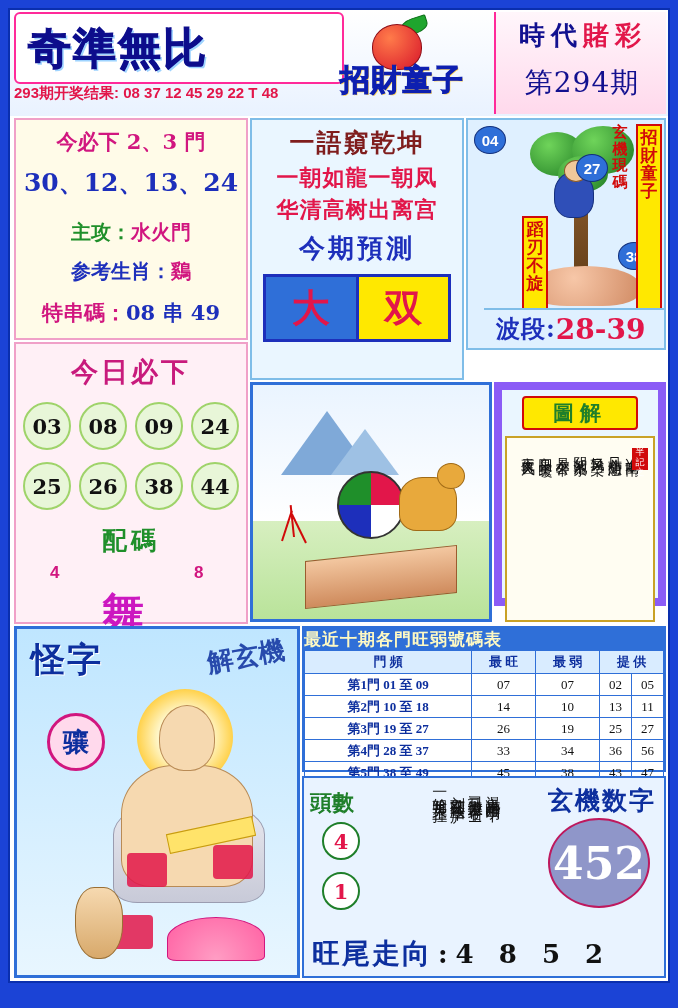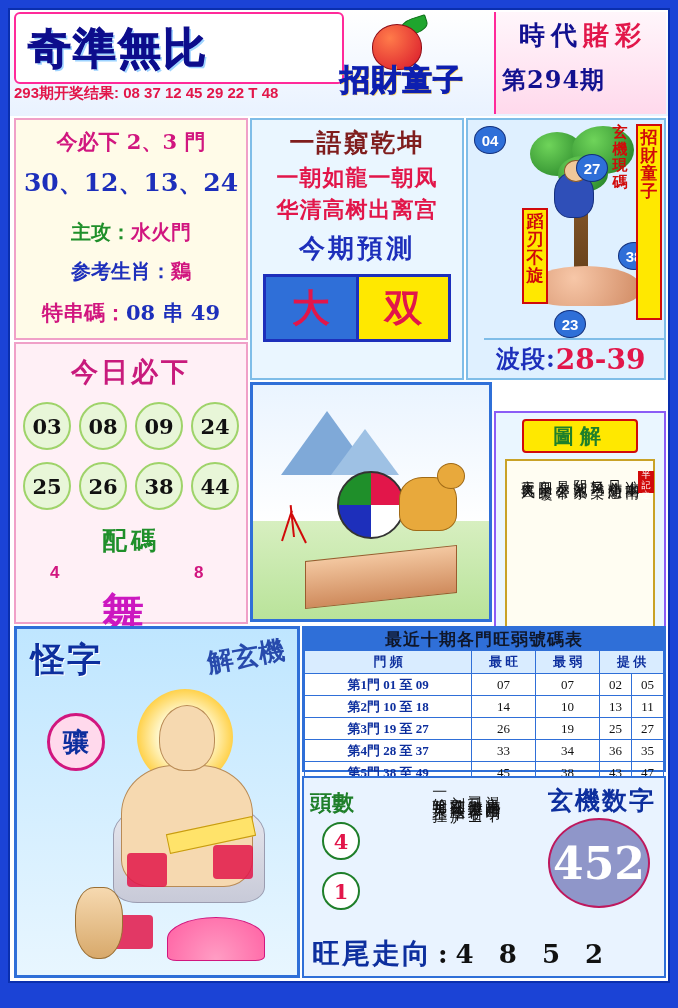--- a/index.html
+++ b/index.html
@@ -82,23 +82,23 @@
     position:absolute;left:8px;top:6px;width:158px;height:34px;
     text-align:center;
     font-family:"DejaVu Serif", serif;
     font-size:26px;font-weight:bold;
     color:#12108f;
     letter-spacing:6px;
   }
   .brand .red{color:#e2164a;}
   .issue{
     position:absolute;left:6px;top:52px;width:160px;height:40px;
-    text-align:left;
+    text-align:center;
     font-family:"DejaVu Serif", serif;
-    font-size:24px;font-weight:bold;
+    font-size:28px;font-weight:normal;
     color:#12108f;
     letter-spacing:1px;
   }
   
   .panelA{
     position:absolute;left:4px;top:108px;width:234px;height:222px;
     background:#fffbe8;
     border:2px solid #f0a0c8;
     box-sizing:border-box;
     text-align:center;
@@ -169,40 +169,40 @@
   .pred-cell{
     flex:1;display:flex;align-items:center;justify-content:center;
     font-family:"DejaVu Serif",serif;
     font-size:38px;font-weight:bold;color:#e2164a;
   }
   .pred-cell.c1{background:#2f6fd8;}
   .pred-cell.c2{background:#ffe800;border-left:3px solid #1d2fbb;}
 
   
   .panelD{
-    position:absolute;left:456px;top:108px;width:200px;height:262px;
+    position:absolute;left:456px;top:108px;width:200px;height:232px;
     background:#dff0ff;
     border:2px solid #7fbde8;
     box-sizing:border-box;
     overflow:hidden;
   }
   .pd-vert-right{
     position:absolute;right:2px;top:4px;width:26px;height:196px;
     background:#ffe800;
     border:2px solid #d10a0a;
     color:#d10a0a;
     font-family:"DejaVu Serif",serif;
     font-size:17px;font-weight:bold;
     text-align:center;
     line-height:1.05;
     padding-top:3px;
     box-sizing:border-box;
   }
   .pd-vert-mid{
-    position:absolute;left:54px;top:88px;width:26px;height:96px;
+    position:absolute;left:54px;top:96px;width:26px;height:96px;
     background:#ffe800;
     border:2px solid #d10a0a;
     color:#d10a0a;
     font-family:"DejaVu Serif",serif;
     font-size:17px;font-weight:bold;
     text-align:center;line-height:1.05;padding-top:3px;
     box-sizing:border-box;
   }
   .tree{
     position:absolute;left:46px;top:6px;width:130px;height:180px;
@@ -303,23 +303,22 @@
     transform:skewY(-6deg);
     border:1px solid #9b5c2f;
   }
   .arrows{position:absolute;left:24px;top:120px;width:40px;height:40px;}
   .arrow{position:absolute;width:2px;height:32px;background:#d10a0a;transform-origin:bottom;}
 
   
   .panelF{
     position:absolute;left:484px;top:372px;width:172px;height:224px;
     background:#eaf6ff;
-    border:2px solid #8b5cf6;
-    box-sizing:border-box;
-    margin-top:29px;
+    border:8px solid #8b5cf6;
+    box-sizing:border-box;
   }
   .pf-title{
     margin:6px auto 0;width:112px;height:30px;
     background:#ffe800;border:2px solid #d10a0a;border-radius:4px;
     display:flex;align-items:center;justify-content:center;
     font-family:"DejaVu Serif",serif;font-size:21px;font-weight:bold;color:#1f7f2a;
     letter-spacing:6px;
   }
   .poem-box{
     margin:6px auto 0;width:150px;height:186px;
@@ -408,23 +407,23 @@
   .rs3{left:96px;bottom:26px;}
 
   
   .panelH{
     position:absolute;left:292px;top:616px;width:364px;height:146px;
     background:#fff;
     border:2px solid #2f6fd8;
     box-sizing:border-box;
   }
   .ph-title{
-    height:22px;background:#2f6fd8;color:#0f172a;
+    height:22px;background:#2f6fd8;color:#fef9c3;
     font-family:"DejaVu Serif",serif;font-size:17px;font-weight:bold;
-    text-align:center;letter-spacing:1px;line-height:22px;
+    letter-spacing:1px;line-height:22px;
   }
   table.tbl{
     width:100%;border-collapse:collapse;
     font-family:Liberation Serif, serif;font-size:13px;
   }
   table.tbl th{
     background:#d9ecff;color:#0d2f9e;font-weight:bold;
     border:1px solid #2f6fd8;height:20px;
   }
   table.tbl td{
@@ -663,21 +662,21 @@
             <td>26</td>
             <td>19</td>
             <td>25</td>
             <td>27</td>
           </tr>
           <tr>
             <td class="lbl">第4門 28 至 37</td>
             <td>33</td>
             <td>34</td>
             <td>36</td>
-            <td>35</td>
+            <td>56</td>
           </tr>
           <tr>
             <td class="lbl">第5門 38 至 49</td>
             <td>45</td>
             <td>38</td>
             <td>43</td>
             <td>47</td>
           </tr>
         </tbody>
       </table>

